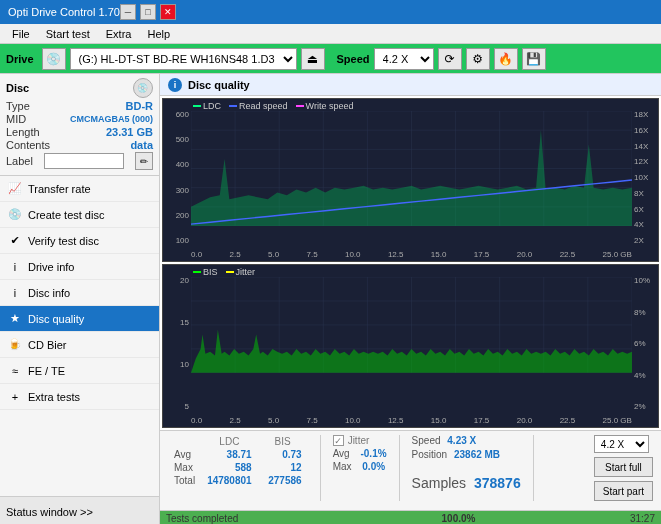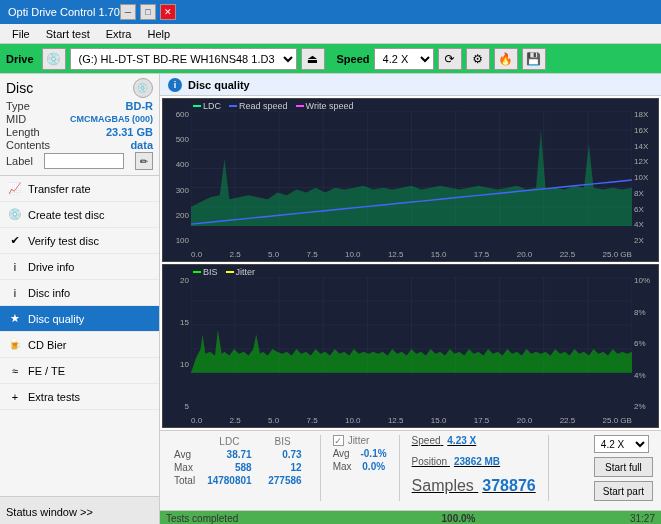--- a/index.html
+++ b/index.html
@@ -124,22 +124,22 @@
       border-bottom: 1px solid #ccc;
       background: #f5f5f5;
     }
     .disc-header {
       display: flex;
       align-items: center;
       justify-content: space-between;
       margin-bottom: 2px;
     }
     .disc-title {
-      font-weight: normal;
-      font-size: 14px;
+      font-weight: bold;
+      font-size: 11px;
     }
     .disc-icon {
       width: 20px;
       height: 20px;
       background: #e0e0e0;
       border: 1px solid #aaa;
       border-radius: 10px;
       display: flex;
       align-items: center;
       justify-content: center;
@@ -767,30 +767,30 @@
             <span style="color:#1a73c5; font-weight:bold; margin-left:8px;">-0.1%</span>
           </div>
           <div style="font-size:10px; color:#777;">
             <span style="color:#555">Max</span>
             <span style="color:#1a73c5; font-weight:bold; margin-left:8px;">0.0%</span>
           </div>
         </div>
 
         <div style="width:1px; background:#ccc; margin:0 4px; align-self: stretch;"></div>
 
-        <div style="display:flex; flex-direction:column; gap:10px;text-decoration:underline;">
+        <div style="display:flex; flex-direction:column; gap:3px;">
           <div style="font-size:10px;">
             <span style="color:#555">Speed</span>
             <span style="color:#1a73c5; font-weight:bold; margin-left:4px;">4.23 X</span>
           </div>
           <div style="font-size:10px;">
             <span style="color:#555">Position</span>
             <span style="color:#1a73c5; font-weight:bold; margin-left:4px;">23862 MB</span>
           </div>
-          <div style="font-size:16px;">
+          <div style="font-size:14px;margin-top:12px;">
             <span style="color:#555">Samples</span>
             <span style="color:#1a73c5; font-weight:bold; margin-left:4px;">378876</span>
           </div>
         </div>
 
         <div style="width:1px; background:#ccc; margin:0 4px; align-self: stretch;"></div>
 
         <div style="display:flex; flex-direction:column; gap:4px; margin-left:auto;">
           <select class="speed-select-inline">
             <option>4.2 X</option>

